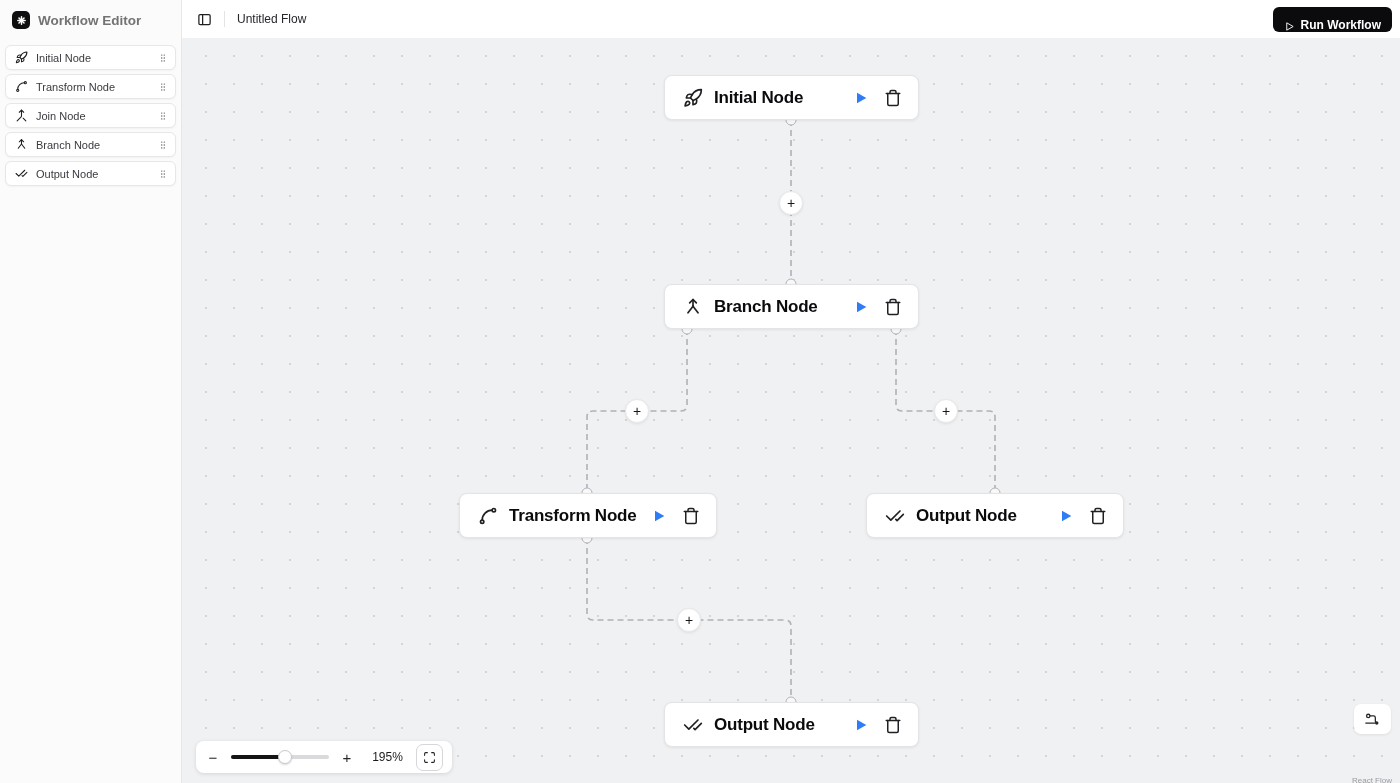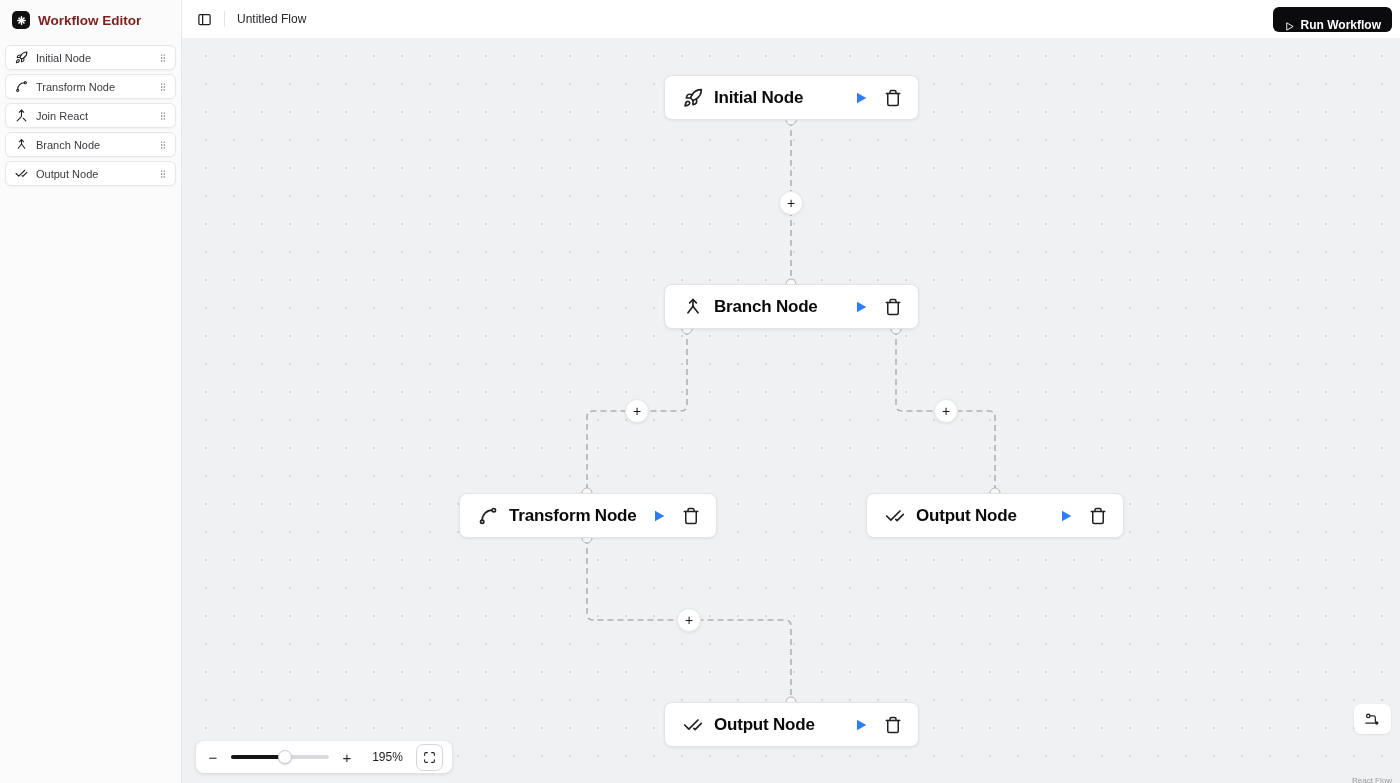--- a/index.html
+++ b/index.html
@@ -53,21 +53,21 @@
     position:absolute; left:0; top:0; width:182px; height:783px;
     background:#fbfbfc; border-right:1px solid #e7e7ea; z-index:5;
     display:flex; flex-direction:column;
   }
   .sidebar-header { display:flex; align-items:center; gap:8px; padding:11px 12px 10px 12px; }
   .logo-mark {
     width:18px; height:18px; border-radius:5px; background:#0f0f11;
     display:flex; align-items:center; justify-content:center; flex:none;
   }
   .logo-mark svg { width:11px; height:11px; }
-  .app-title { font-size:13.5px; font-weight:700; color:#7f1d1d; }
+  .app-title { font-size:13.5px; font-weight:700; color:#737373; }
   .palette { padding:6px 5px; display:flex; flex-direction:column; gap:4px; }
   .palette-item {
     height:25px; background:#ffffff; border:1px solid #e7e7ea; border-radius:6px;
     box-shadow:0 1px 2px rgba(0,0,0,0.04);
     display:flex; align-items:center; padding:0 7px 0 9px; cursor:grab;
   }
   .palette-item .p-icon { display:flex; width:13px; height:13px; margin-right:8px; flex:none; }
   .palette-item .p-icon svg { width:13px; height:13px; }
   .palette-item .p-label { font-size:11px; color:#3a3a40; flex:1 1 auto; }
   .palette-item .grip { display:flex; flex:none; width:10px; height:12px; }
@@ -326,21 +326,21 @@
         </span>
     </div>
     <div class="palette-item">
       <span class="p-icon">
           <svg viewBox="0 0 24 24" class="ic">
             <path d="m8 6 4-4 4 4"></path>
             <path d="M12 2v10.3a4 4 0 0 1-1.172 2.872L4 22"></path>
             <path d="m20 22-5-5"></path>
           </svg>
         </span>
-      <span class="p-label">Join React</span>
+      <span class="p-label">Join Node</span>
       <span class="grip">
           <svg viewBox="0 0 24 24" fill="#55555c">
             <circle cx="9" cy="5" r="1.6"></circle>
             <circle cx="15" cy="5" r="1.6"></circle>
             <circle cx="9" cy="12" r="1.6"></circle>
             <circle cx="15" cy="12" r="1.6"></circle>
             <circle cx="9" cy="19" r="1.6"></circle>
             <circle cx="15" cy="19" r="1.6"></circle>
           </svg>
         </span>

